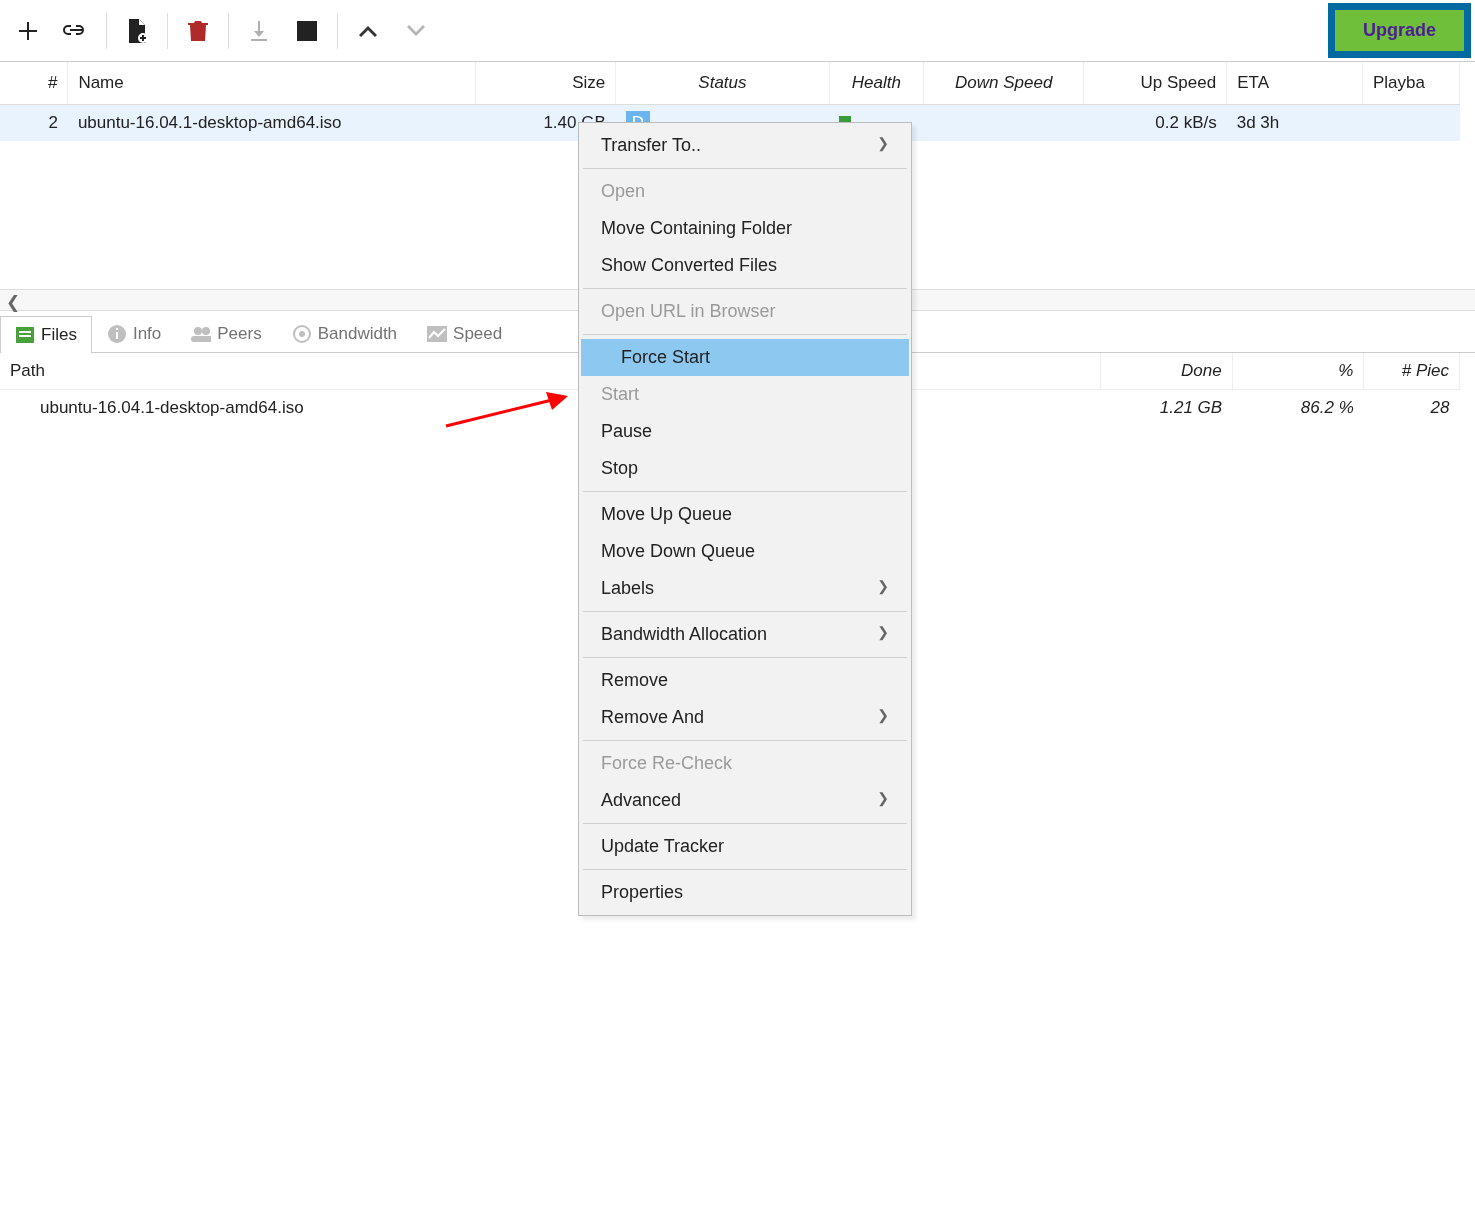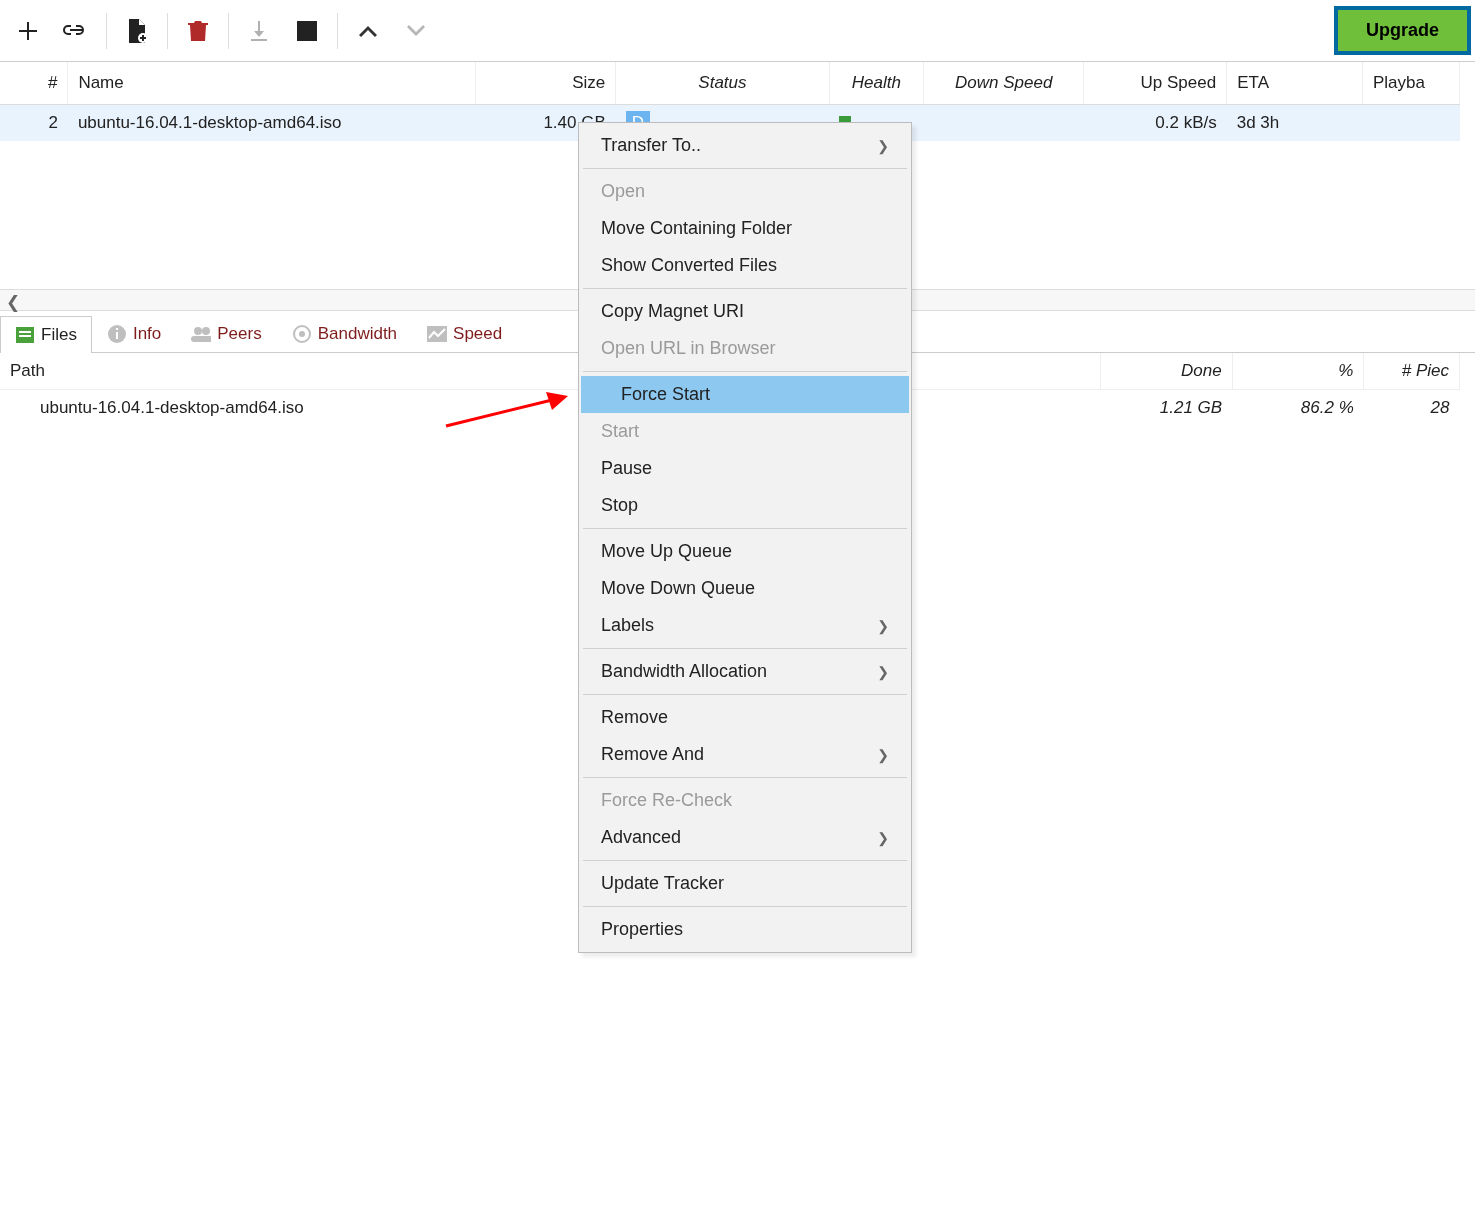--- a/index.html
+++ b/index.html
@@ -25,26 +25,26 @@
     width: 48px; height: 48px;
     display: flex; align-items: center; justify-content: center;
     cursor: pointer;
   }
   .tb-sep {
     width: 1px; height: 36px; background: #ddd; margin: 0 6px;
   }
   .upgrade-btn {
     margin-left: auto;
     background: #6fbf3b;
-    color: #000000;
+    color: #4c1d95;
     font-weight: 600;
     padding: 10px 28px;
     cursor: pointer;
     font-size: 18px;
-    border: 4px solid #0369a1;
+    border: 7px solid #0369a1;
   }
   
   .ttable {
     border-collapse: collapse;
     width: 1460px;
     table-layout: fixed;
   }
   .ttable th {
     text-align: left;
     font-weight: 400;
@@ -77,21 +77,21 @@
   }
   .hscroll .arrow-l {
     position:absolute; left:6px; top:2px; color:#666;
   }
   
   .dtabs {
     display:flex; border-bottom:1px solid #ccc; margin-top:4px;
   }
   .dtab {
     display:flex; align-items:center; gap:6px;
-    padding:8px 14px; font-size:17px; color:#7f1d1d; cursor:pointer;
+    padding:8px 14px; font-size:17px; color:#737373; cursor:pointer;
     border:1px solid transparent; border-bottom:none;
   }
   .dtab.active {
     border-color:#ccc; color:#222; background:#fff;
     position:relative; top:1px;
   }
   .dtab .ico { width:20px; height:20px; display:flex; align-items:center; justify-content:center; }
   
   .ftable { width:1460px; border-collapse:collapse; table-layout:fixed; }
   .ftable th { font-weight:400; text-align:left; padding:8px 10px; border-bottom:1px solid #eee; font-size:17px; border-right:1px solid #eee;}
@@ -102,21 +102,21 @@
     position:absolute;
     left:578px; top:122px;
     width:334px;
     background:#f2f2f2;
     border:1px solid #bcbcbc;
     box-shadow: 4px 4px 4px rgba(0,0,0,0.08);
     padding:4px 2px;
     z-index:100;
   }
   .ctx-item {
-    display:flex; align-items:center; justify-content:space-between;
+    display:flex; justify-content:space-between;
     padding:8px 20px; font-size:18px; color:#222; cursor:pointer;
   }
   .ctx-item.disabled { color:#9a9a9a; cursor:default; }
   .ctx-item.hl { background:#8cc8f0;padding-left:40px; }
   .ctx-sep { height:1px; background:#d0d0d0; margin:4px 2px; }
   .ctx-arrow { color:#666; font-size:14px; }
   
   .red-arrow {
     position:absolute;
     left:442px; top:390px;
@@ -329,23 +329,20 @@
   <div class="ctx-item disabled">
     <span>Open</span>
   </div>
   <div class="ctx-item">
     <span>Move Containing Folder</span>
   </div>
   <div class="ctx-item">
     <span>Show Converted Files</span>
   </div>
   <div class="ctx-sep"></div>
-  <div class="ctx-item">
-    <span>Copy Magnet URI</span>
-  </div>
   <div class="ctx-item disabled">
     <span>Open URL in Browser</span>
   </div>
   <div class="ctx-sep"></div>
   <div class="ctx-item hl">
     <span>Force Start</span>
   </div>
   <div class="ctx-item disabled">
     <span>Start</span>
   </div>

